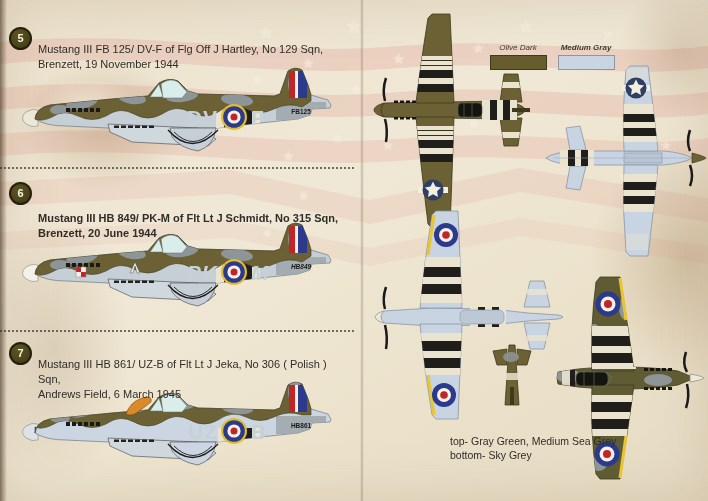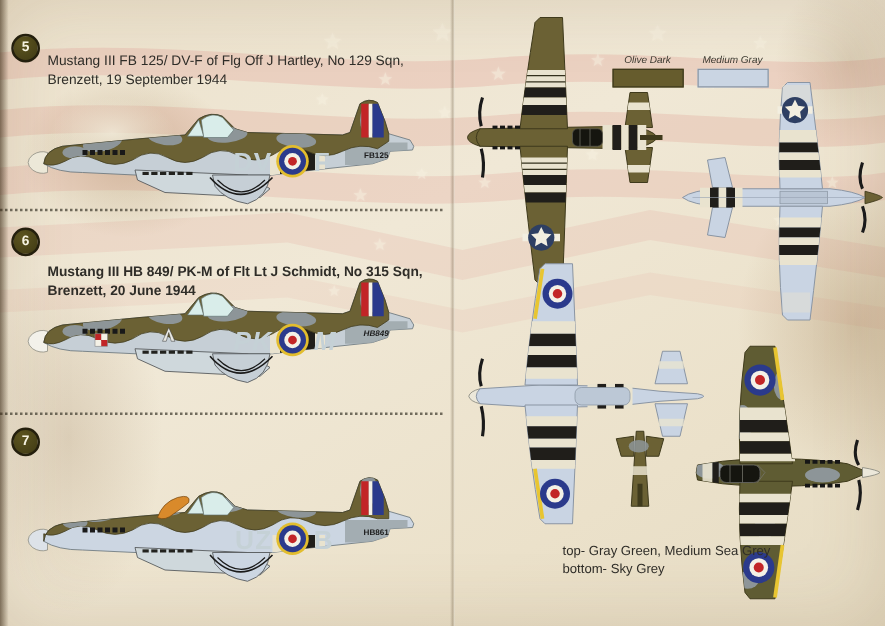--- a/index.html
+++ b/index.html
@@ -71,23 +71,23 @@
       <div class="flag-star" style="left: 298px; top: 188px; font-size: 13px; opacity: 0.55;">★</div>
       <div class="flag-star" style="left: 262px; top: 226px; font-size: 12px; opacity: 0.55;">★</div>
     </div>
 
   <div class="left-edge"></div>
   <div class="fold-line"></div>
 
   <div class="badge" style="left:9px;top:27px;">5</div>
   <div class="cap" style="top:26px;">
     <div>Mustang III FB 125/ DV-F of Flg Off J Hartley, No 129 Sqn,</div>
-    <div>Brenzett, 19 September 1944</div>
+    <div>Brenzett, 19 November 1944</div>
   </div>
-  <div id="profile-0" class="psvg" style="left:12px;top:74px;"><svg width="332" height="102" viewBox="0 0 332 102">
+  <div id="profile-0" class="psvg" style="left:12px;top:62px;"><svg width="332" height="102" viewBox="0 0 332 102">
         <defs>
           <clipPath id="fuse0">
             <path d="M23 57 Q24 46 38 43 L100 37 L136 34 L147 21 Q157 15 166 19 L176 29 L186 32 L262 34 L268 32 L276 9 Q283 4 290 8 L296 23 L299 33 L316 38 L319 43 L318 46 L300 47 L298 53 L286 57 L230 63 L206 66 L160 66 L96 66 L54 64 Q34 64 23 57 Z"></path>
           </clipPath>
           <clipPath id="camo0">
             <path d="M23 57 Q24 46 38 43 L100 37 L136 34 L147 21 Q157 15 166 19 L176 29 L186 32 L262 34 L268 32 L276 9 Q283 4 290 8 L296 23 L299 33L299 39 L290 45 Q276 40 262 47 Q248 54 234 47 Q220 40 206 50 Q192 58 178 50 Q164 42 150 52 Q136 60 122 52 Q108 44 94 54 Q80 61 66 54 Q52 47 40 55 Q30 60 23 57 Z"></path>
           </clipPath>
         </defs>
         <path d="M14 50 Q7 56 14 62 Q20 66 26 64 L26 48 Q20 46 14 50 Z" fill="#ece8d8" stroke="#88887e" stroke-width="0.6"></path>
         <path d="M23 57 Q24 46 38 43 L100 37 L136 34 L147 21 Q157 15 166 19 L176 29 L186 32 L262 34 L268 32 L276 9 Q283 4 290 8 L296 23 L299 33 L316 38 L319 43 L318 46 L300 47 L298 53 L286 57 L230 63 L206 66 L160 66 L96 66 L54 64 Q34 64 23 57 Z" fill="#c6cfd6" stroke="#6f7a80" stroke-width="0.7"></path>
@@ -223,20 +223,24 @@
           <circle r="3.5" fill="#c22527"></circle>
         </g>
         <text x="206" y="63" text-anchor="end" font-family="Liberation Sans, sans-serif" font-size="21" font-weight="bold" letter-spacing="1" fill="#c5d1d6">PK</text>
         <text x="239" y="63" font-family="Liberation Sans, sans-serif" font-size="21" font-weight="bold" fill="#c5d1d6">M</text>
         <text x="289" y="52" text-anchor="middle" font-family="Liberation Sans, sans-serif" font-size="6.5" font-weight="bold" fill="#1a1a1a">HB849</text>
       </svg></div>
 
   <div class="dash" style="top:330px;"></div>
 
   <div class="badge" style="left:9px;top:342px;">7</div>
+  <div class="cap" style="top:341px;">
+    <div>Mustang III HB 861/ UZ-B of Flt Lt J Jeka, No 306 ( Polish ) Sqn,</div>
+    <div>Andrews Field, 6 March 1945</div>
+  </div>
   <div id="profile-2" class="psvg" style="left:12px;top:376px;text-align:center;"><svg width="332" height="102" viewBox="0 0 332 102">
         <defs>
           <clipPath id="fuse2">
             <path d="M23 57 Q24 46 38 43 L100 37 L136 34 L147 21 Q157 15 166 19 L176 29 L186 32 L262 34 L268 32 L276 9 Q283 4 290 8 L296 23 L299 33 L316 38 L319 43 L318 46 L300 47 L298 53 L286 57 L230 63 L206 66 L160 66 L96 66 L54 64 Q34 64 23 57 Z"></path>
           </clipPath>
           <clipPath id="camo2">
             <path d="M23 57 Q24 46 38 43 L100 37 L136 34 L147 21 Q157 15 166 19 L176 29 L186 32 L262 34 L268 32 L276 9 Q283 4 290 8 L296 23 L299 33L299 39 L290 39 Q276 34 262 41 Q248 48 234 41 Q220 34 206 44 Q192 52 178 44 Q164 36 150 46 Q136 54 122 46 Q108 38 94 48 Q80 55 66 48 Q52 41 40 49 Q30 54 23 51 Z"></path>
           </clipPath>
         </defs>
         <path d="M14 50 Q7 56 14 62 Q20 66 26 64 L26 48 Q20 46 14 50 Z" fill="#dde2e8" stroke="#88887e" stroke-width="0.6"></path>
@@ -292,21 +296,21 @@
           <circle r="6.6" fill="#f4f1e6"></circle>
           <circle r="3.5" fill="#c22527"></circle>
         </g>
         <text x="206" y="63" text-anchor="end" font-family="Liberation Sans, sans-serif" font-size="21" font-weight="bold" letter-spacing="1" fill="#c5d1d6">UZ</text>
         <text x="239" y="63" font-family="Liberation Sans, sans-serif" font-size="21" font-weight="bold" fill="#c5d1d6">B</text>
         <text x="289" y="52" text-anchor="middle" font-family="Liberation Sans, sans-serif" font-size="6.5" font-weight="bold" fill="#1a1a1a">HB861</text>
       </svg></div>
 
   <div class="legend-label" style="left:488px;top:43px;">Olive Dark</div>
   <div id="sw0" class="swatch" style="left: 490px; top: 55px; background: rgb(102, 92, 45); border: 1px solid rgb(63, 58, 28);"></div>
-  <div class="legend-label" style="left:556px;top:43px;">Medium Gray</div>
+  <div class="legend-label" style="left:556px;top:43px;font-weight:bold;">Medium Gray</div>
   <div id="sw1" class="swatch" style="left: 558px; top: 55px; background: rgb(202, 213, 227); border: 1px solid rgb(139, 150, 164);"></div>
 
   <svg class="psvg" style="left:372px;top:8px;" width="165" height="228" viewBox="0 0 165 228">
     <defs>
       <clipPath id="wA1">
         <path d="M44 95 Q48 60 56 10 L60 6 78 6 Q80 50 82 95 Z"></path>
         <path d="M44 109 Q48 150 56 216 L60 220 78 220 Q80 170 82 109 Z"></path>
         <rect x="106" y="92" width="44" height="20"></rect>
         <path d="M128 94 L132 66 146 66 150 94 Z"></path>
         <path d="M128 110 L132 138 146 138 150 110 Z"></path>

